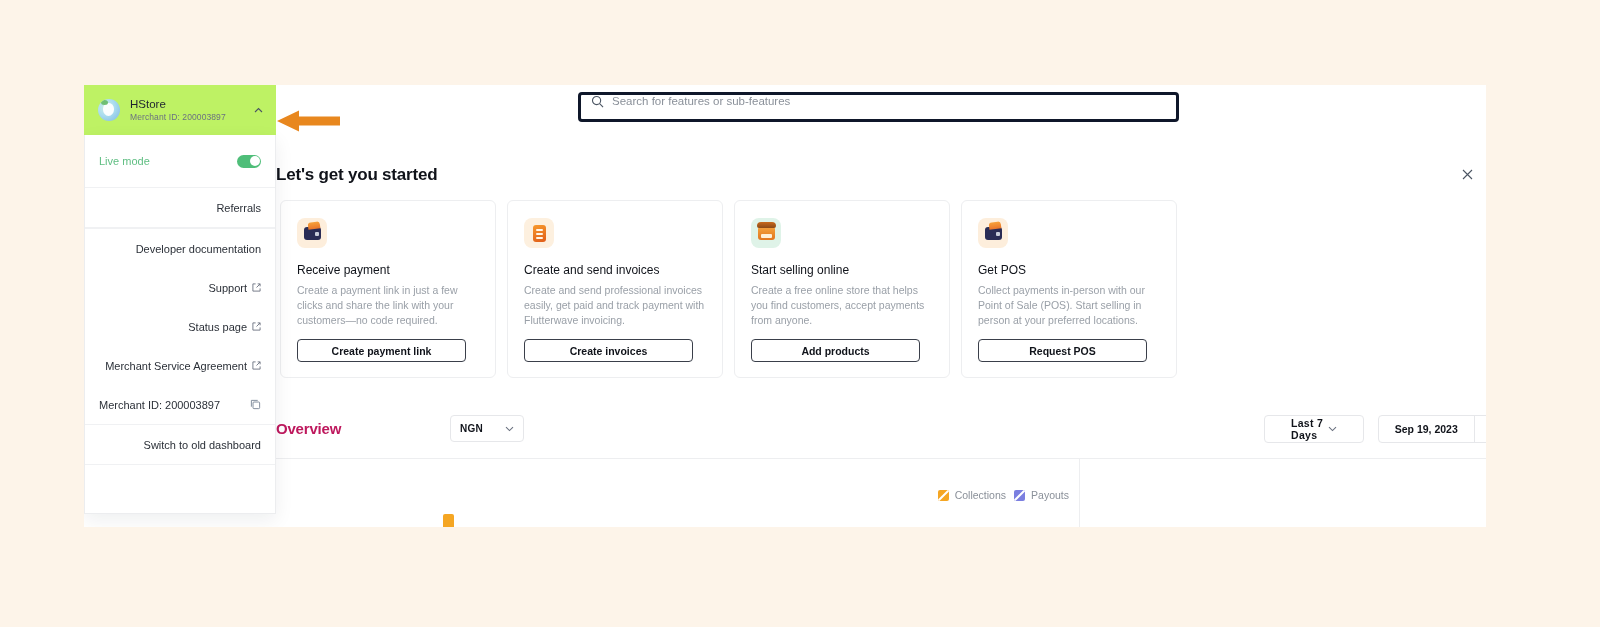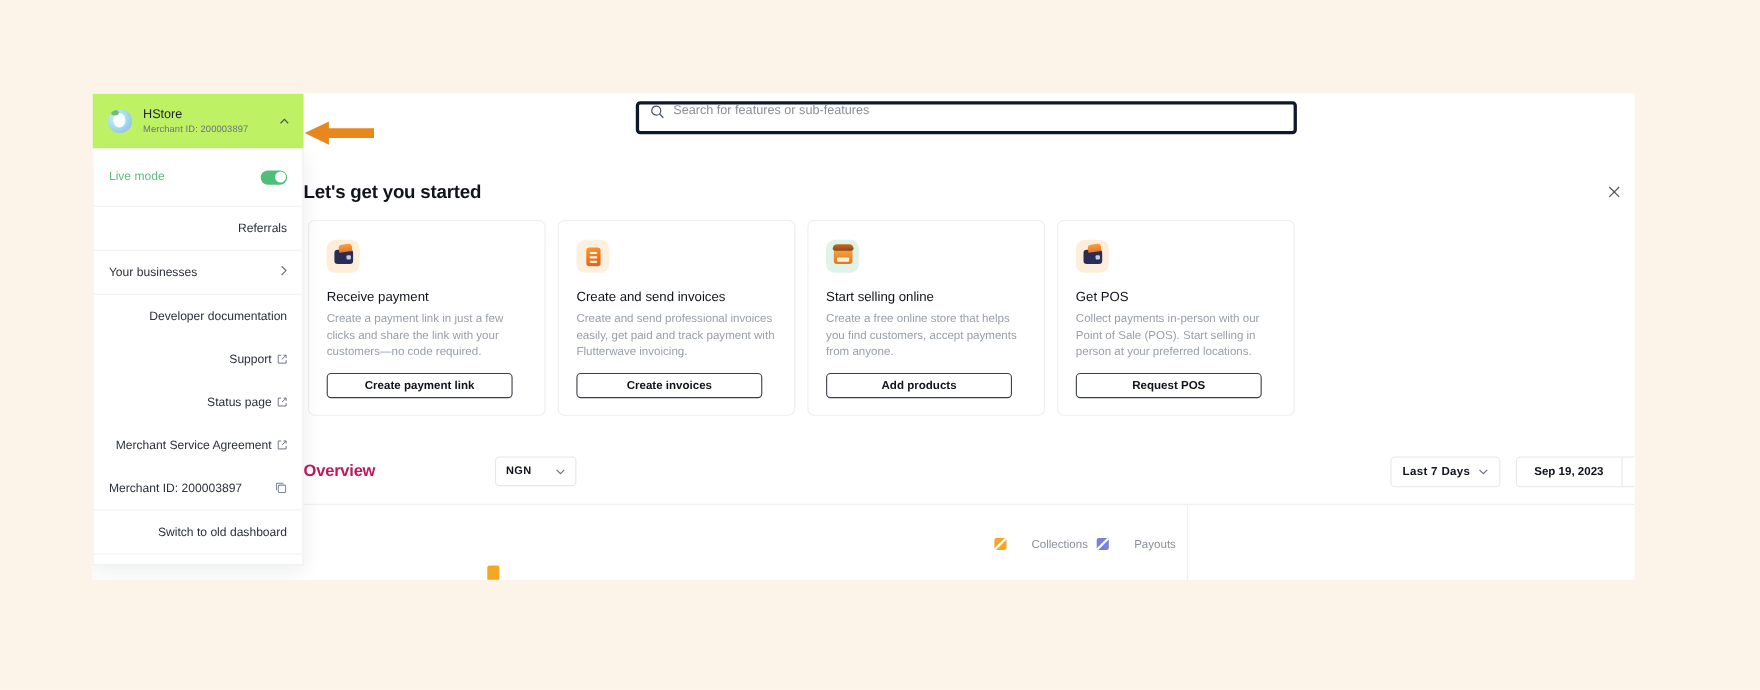--- a/index.html
+++ b/index.html
@@ -177,21 +177,21 @@
     padding: 0 9px; cursor: pointer;
   }
   .sel-label { font-size: 10px; font-weight: bold; color: #10131A; letter-spacing: .3px; }
   .chev { color: #6B7280; font-size: 9px; }
 
   #range-select {
     position: absolute; left: 988px; top: 5px;
     width: 100px; height: 28px;
     border: 1px solid #E6E7EA; border-radius: 4px; background: #fff;
     display: flex; align-items: center; justify-content: space-between;
-    padding: 0 10px; cursor: pointer;
+    padding: 0 26px; cursor: pointer;
   }
   #range-select .sel-label { font-size: 10.5px; }
   #date-group {
     position: absolute; left: 1102px; top: 5px;
     width: 192px; height: 28px;
     border: 1px solid #E6E7EA; border-radius: 4px; background:#fff;
     display: flex;
   }
   .date-cell {
     flex: 1; display: flex; align-items: center; justify-content: center;
@@ -207,21 +207,21 @@
     background: #fff;
   }
   #chart-box {
     position: absolute; left: 0px; top: 0; width: 804px; height: 69px;
     border-right: 1px solid #EDEEF0;
   }
   #chart-legend {
     position: absolute; right: 10px; top: 30px;
     display: flex; align-items: center; gap: 8px;
   }
-  .legend-item { display: flex; align-items: flex-start; gap: 23px; }
+  .legend-item { display: flex; align-items: center; gap: 6px; }
   .legend-swatch { width: 11px; height: 11px; border-radius: 2px; position: relative; overflow:hidden; }
   .legend-swatch::after {
     content:""; position:absolute; left:-2px; top:4px; width:16px; height:2px;
     background:#fff; transform: rotate(-45deg);
   }
   .legend-text { font-size: 10.5px; color: #8A9099; }
 
   #bars {
     position: absolute; left: 10px; bottom: 0; width: 780px; height: 14px;
     display: flex; align-items: flex-end; gap: 26px; padding-left: 55px;
@@ -432,28 +432,20 @@
       <span class="dd-label">Live mode</span>
       <span id="live-toggle"></span>
     </div>
     <div class="dd-sep"></div>
 
     <div class="dd-row dd-tall">
       <span class="dd-label">Referrals</span>
     </div>
     <div class="dd-sep"></div>
 
-    <div class="dd-row dd-tall">
-      <span class="dd-label">Your businesses</span>
-      <span class="dd-arrow">
-        <svg width="6" height="10" viewBox="0 0 6 10" fill="none" stroke="currentColor" stroke-width="1.1">
-            <path d="M1 1 L5 5 L1 9"></path>
-          </svg>
-      </span>
-    </div>
     <div class="dd-sep"></div>
 
     <div class="dd-row dd-tall">
       <span class="dd-label">Developer documentation</span>
     </div>
 
     <div class="dd-row dd-tall">
       <span class="dd-label">Support</span>
       <span class="ext-ic">
         <svg width="9" height="9" viewBox="0 0 10 10" fill="none" stroke="currentColor" stroke-width="1">

